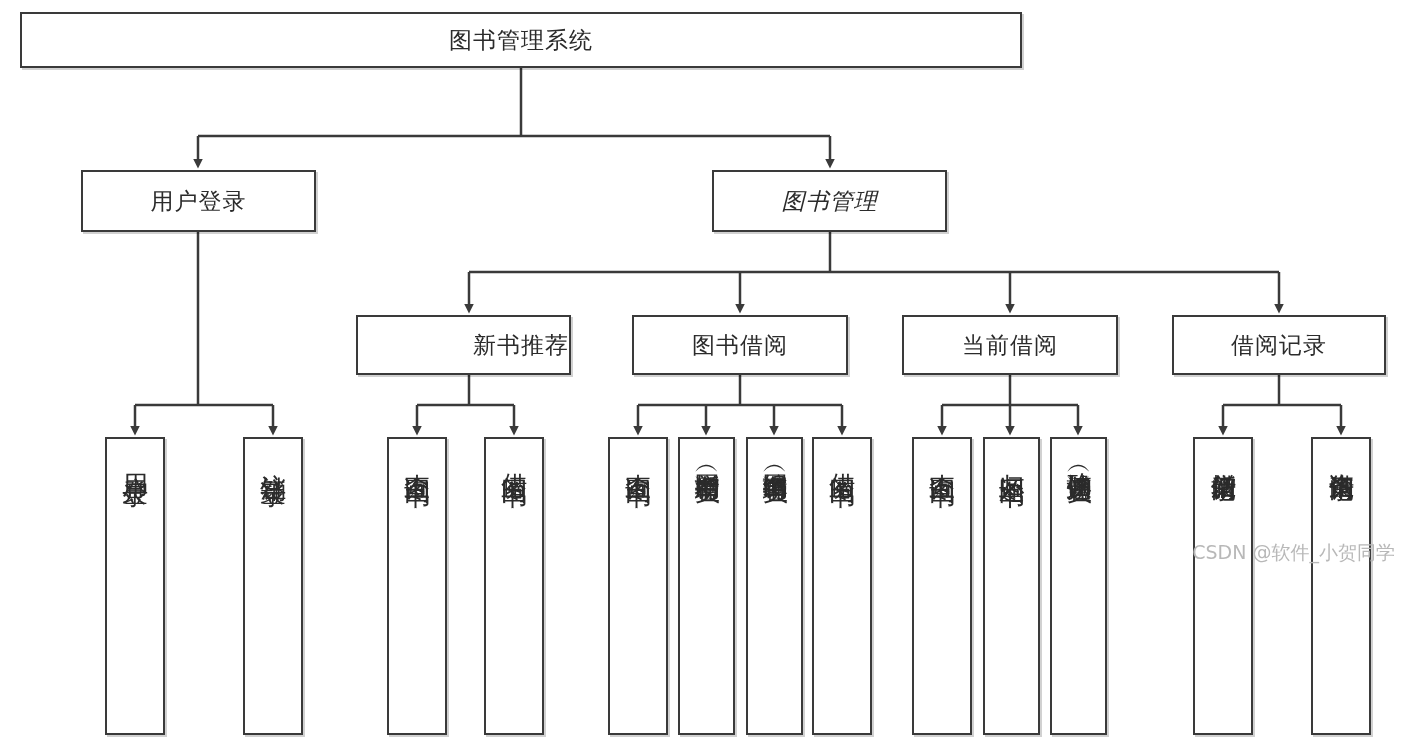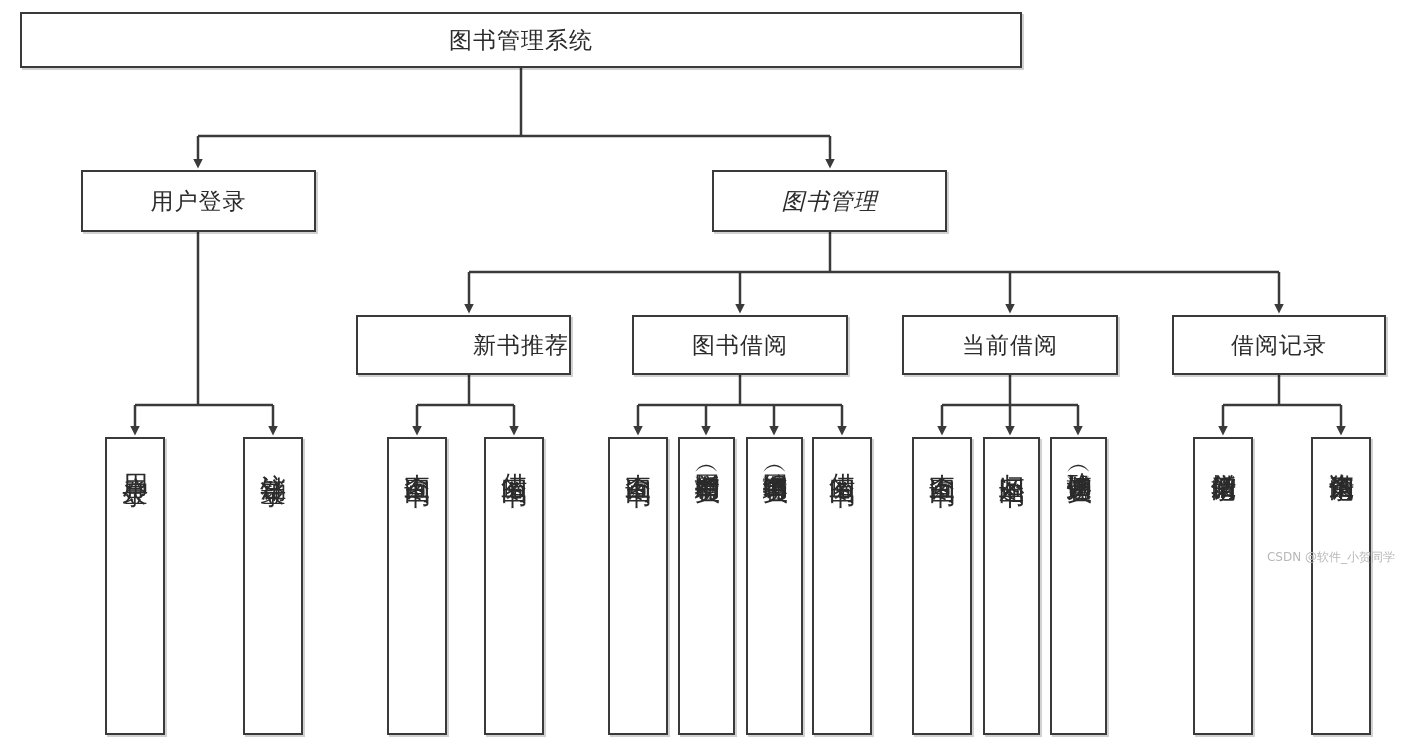--- a/index.html
+++ b/index.html
@@ -30,21 +30,21 @@
     text-orientation:upright;
     font-size:26px;
     line-height:1.14;
     letter-spacing:3px;
     white-space:nowrap;
   }
   .node.v.tall .txt{ font-size:25px; letter-spacing:1px; }
   .watermark{
     position:absolute;
     right:10px;bottom:4px;
-    font-size:12px;
+    font-size:19px;
     color:#b8b8b8;
     white-space:nowrap;
     font-family:"DejaVu Sans","Liberation Sans",sans-serif;
   }
 </style>
 </head>
 <body>
 
 <div id="stage">
 

